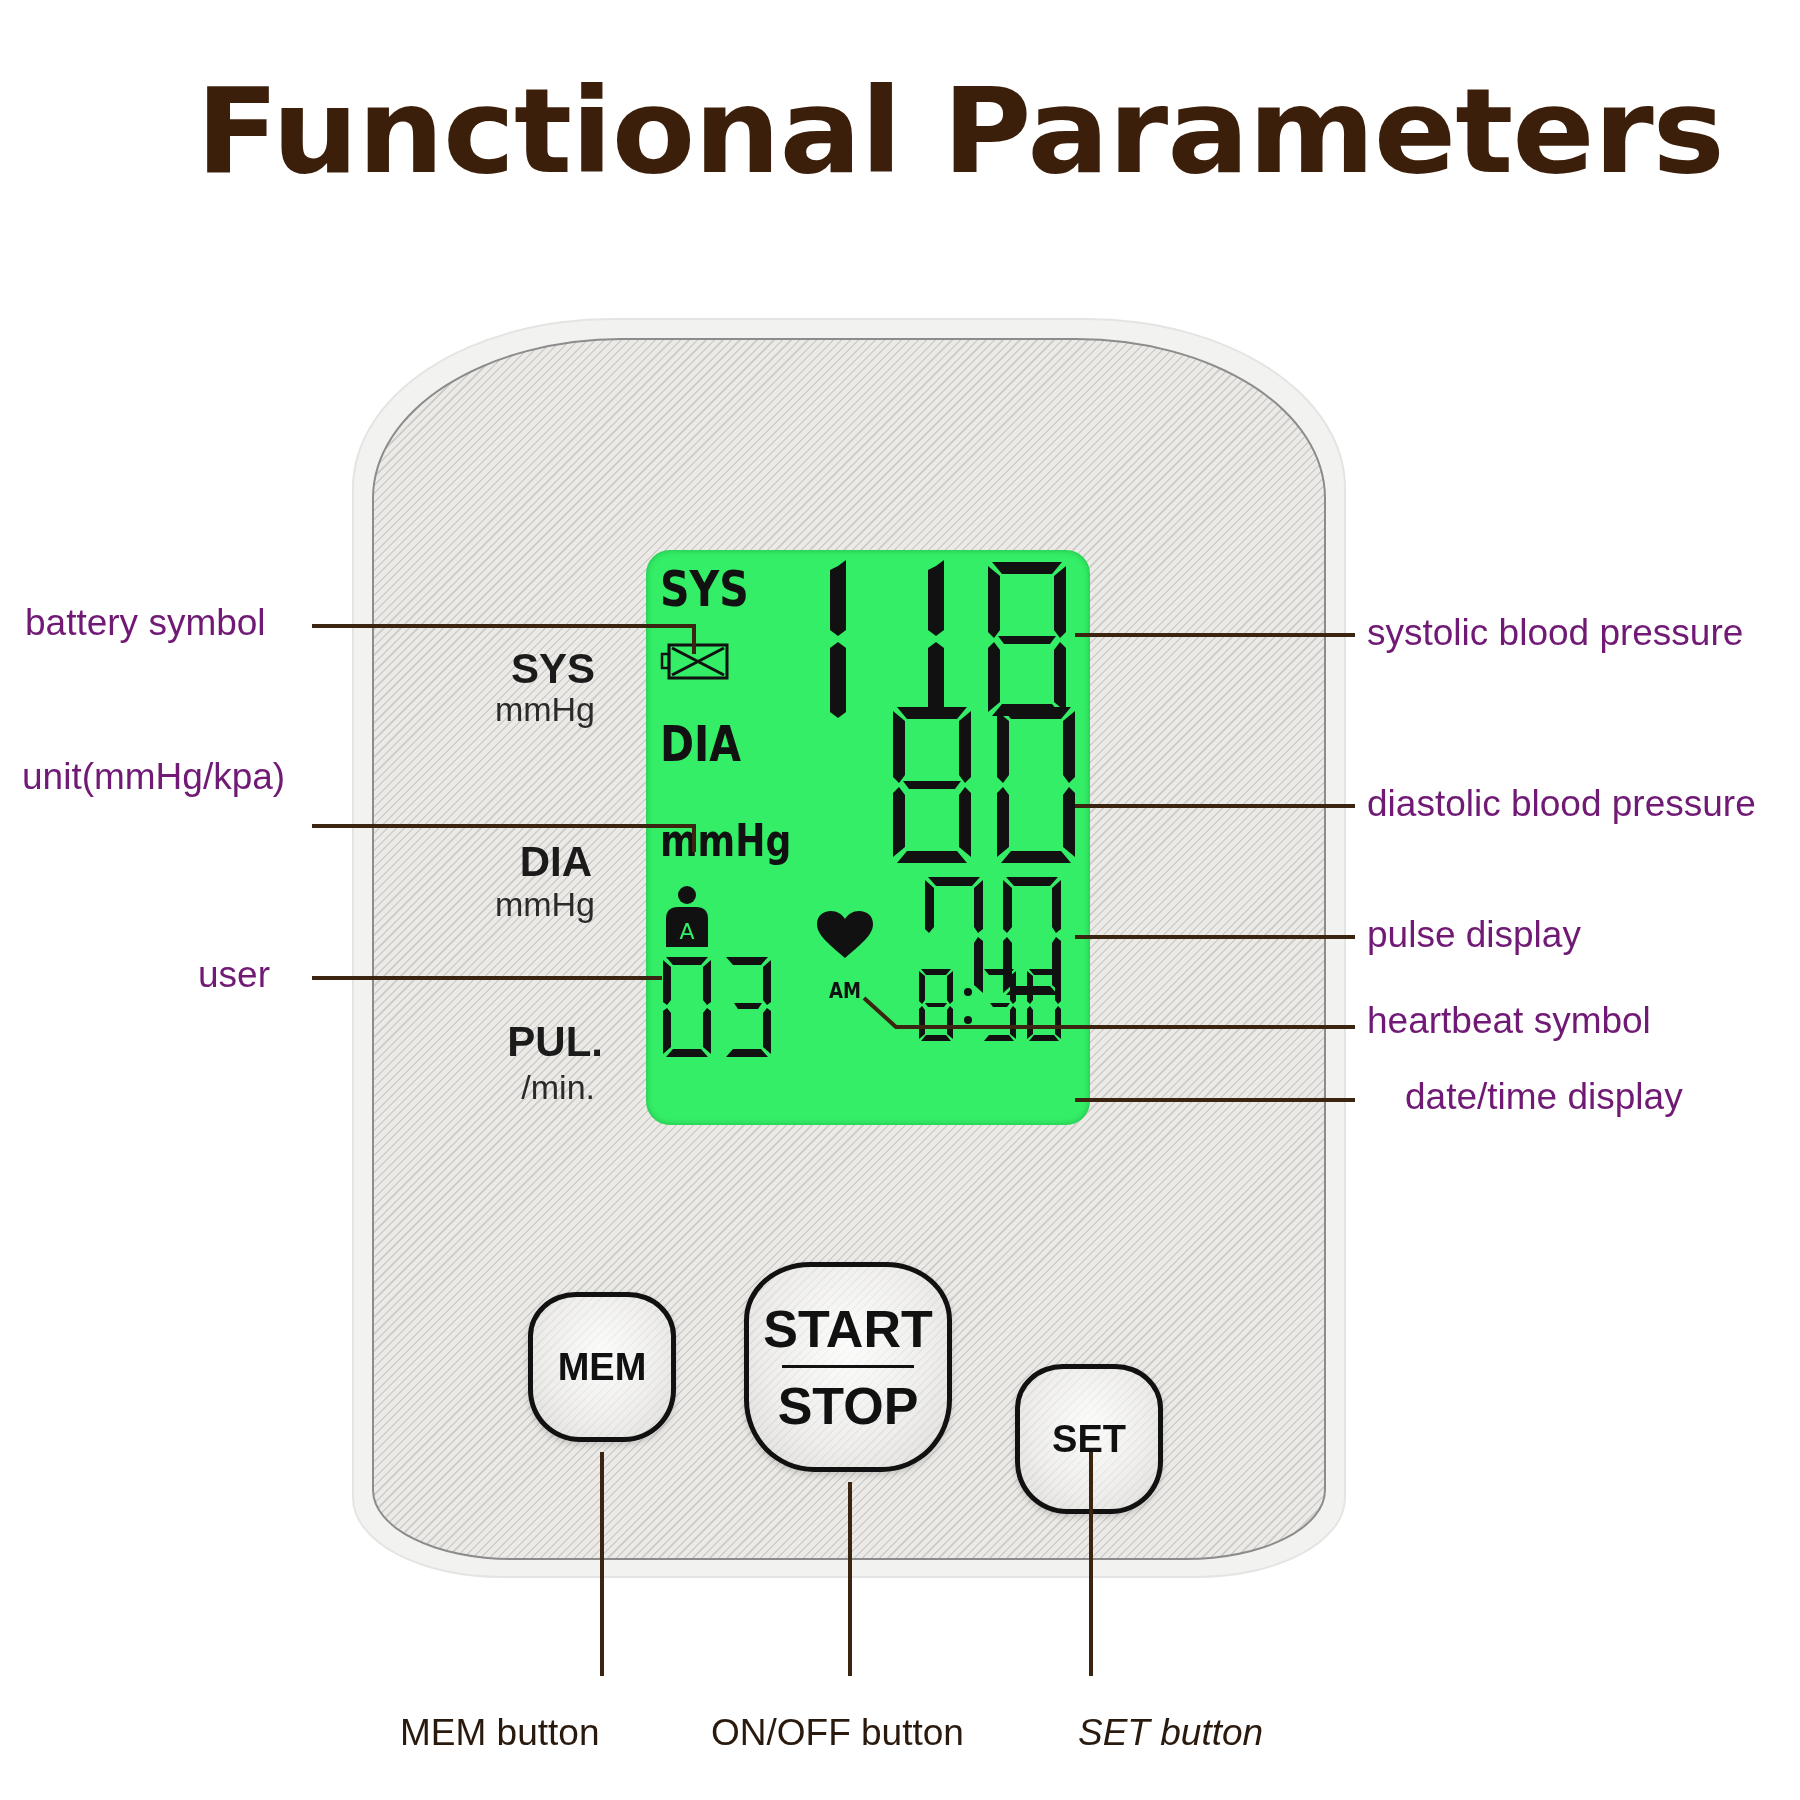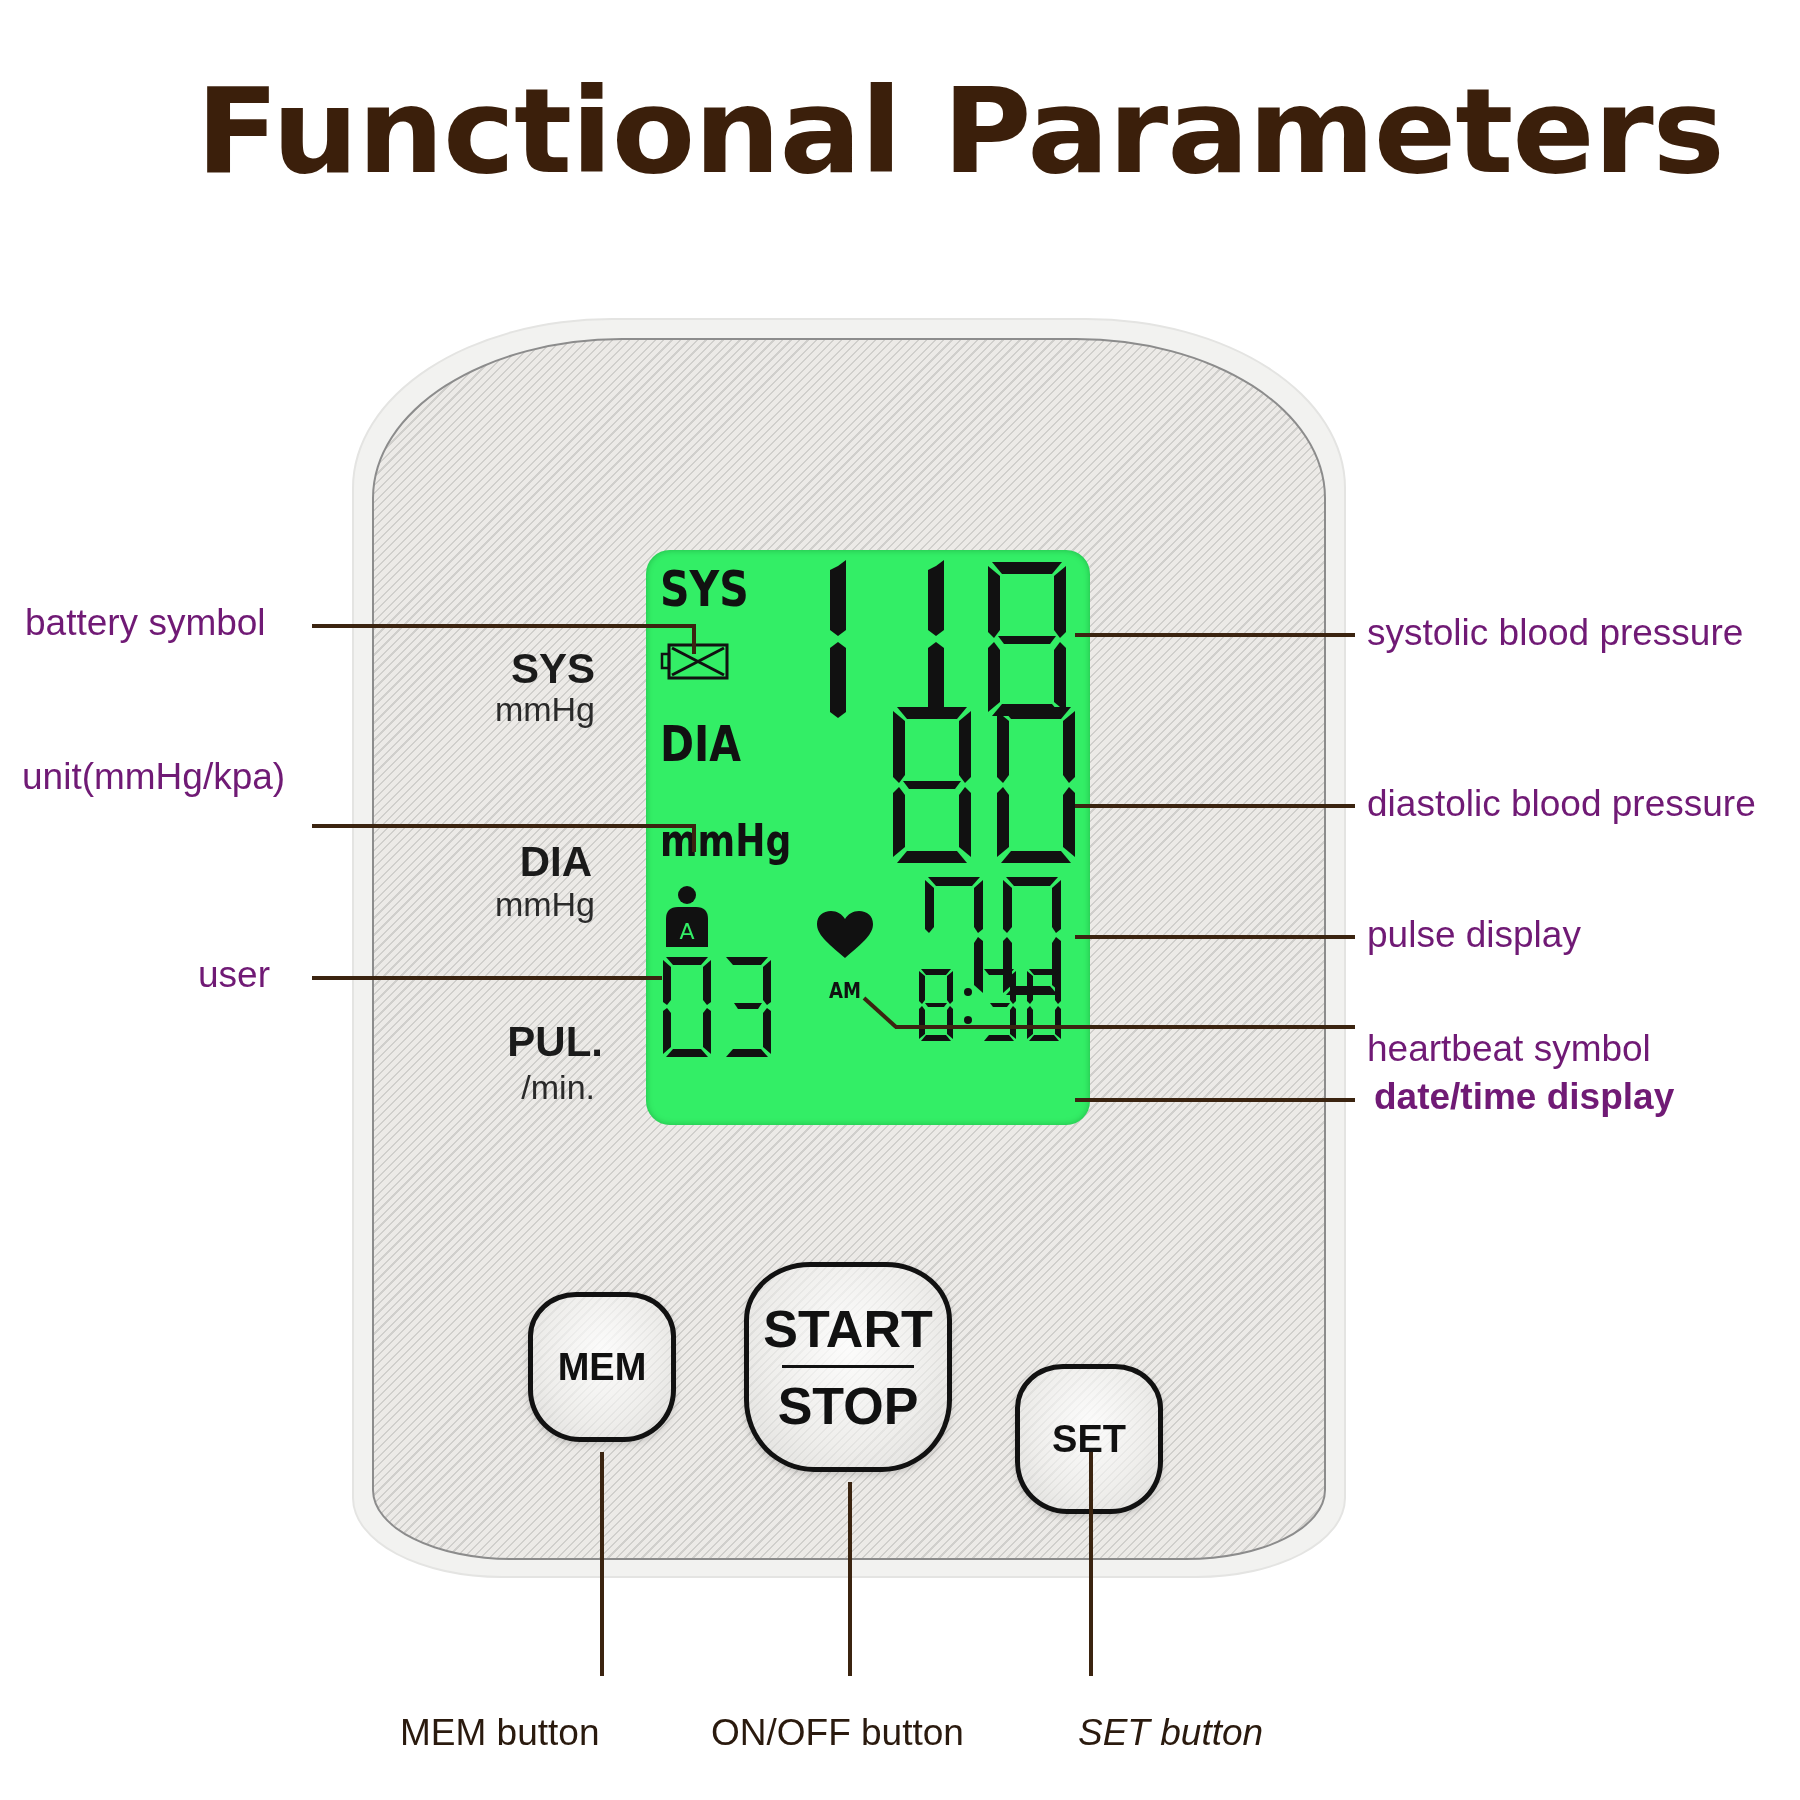--- a/index.html
+++ b/index.html
@@ -200,22 +200,22 @@
 <div class="hline" style="left:1075px; top:935px; width:280px;"></div>
 <div class="hline" style="left:895px; top:1025px; width:460px;"></div>
 <svg class="abs" style="left:862px; top:996px;" width="40" height="34" viewBox="0 0 40 34">
   <line x1="2" y1="2" x2="34" y2="31" stroke="#3b2410" stroke-width="4"></line>
 </svg>
 <div class="hline" style="left:1075px; top:1098px; width:280px;"></div>
 
 <div class="callout" style="left:1367px; top:612px;">systolic blood pressure</div>
 <div class="callout" style="left:1367px; top:783px;">diastolic blood pressure</div>
 <div class="callout" style="left:1367px; top:914px;">pulse display</div>
-<div class="callout" style="left:1367px; top:1000px;margin-top:28px;">heartbeat symbol</div>
-<div class="callout" style="left:1374px; top:1076px;font-weight:bold;">date/time display</div>
+<div class="callout" style="left:1367px; top:1000px;">heartbeat symbol</div>
+<div class="callout" style="left:1405px; top:1076px;">date/time display</div>
 
 <div id="btn-mem" class="btn">
   <span>MEM</span>
 </div>
 <div id="btn-start" class="btn">
   <span>START</span>
   <div class="divider"></div>
   <span>STOP</span>
 </div>
 <div id="btn-set" class="btn">

